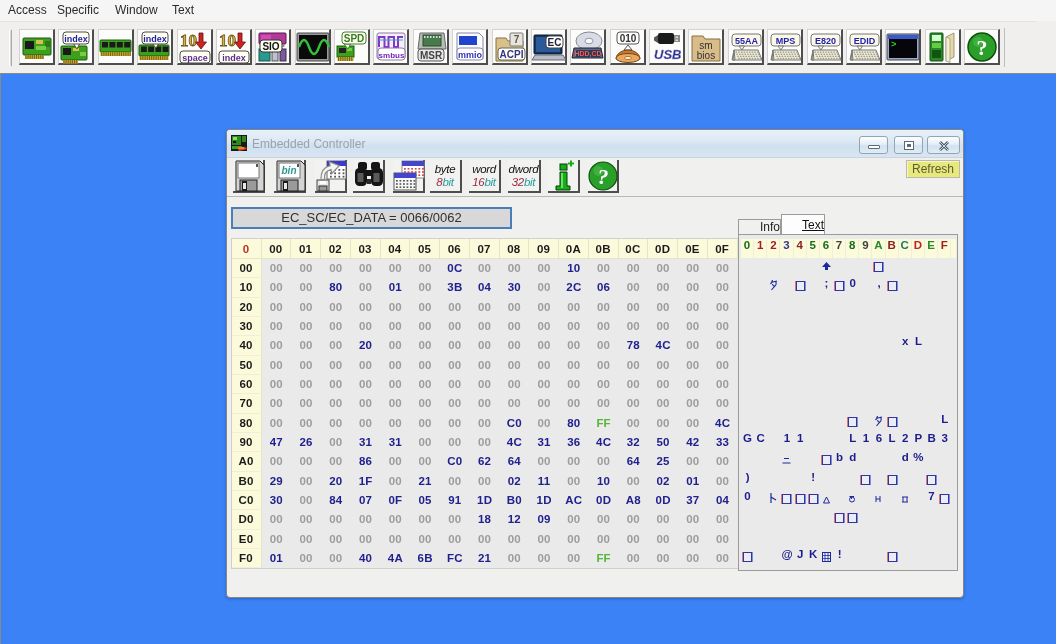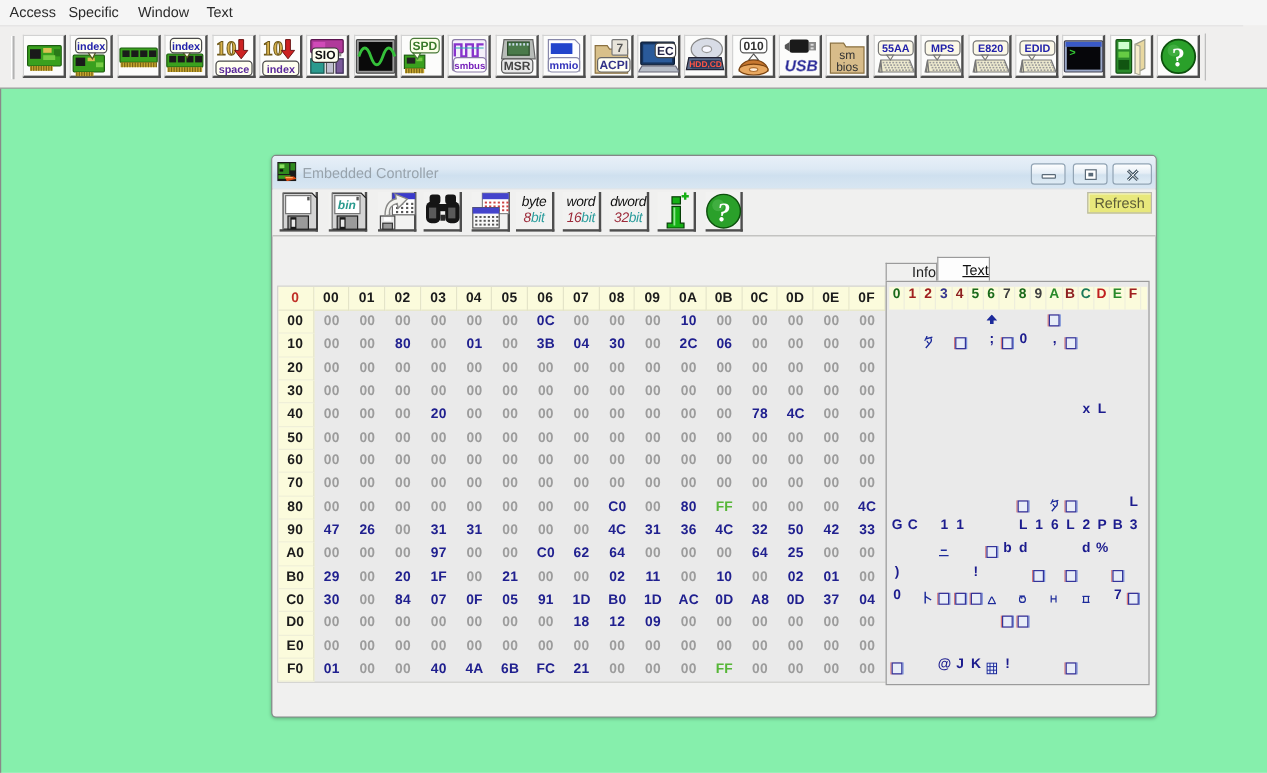--- a/index.html
+++ b/index.html
@@ -5,21 +5,21 @@
  font-family:"Liberation Sans", sans-serif;}
 #menubar{position:absolute;left:0;top:0;width:1056px;height:21px;background:#f5f5f5;}
 .mi{position:absolute;top:3px;font-size:12px;color:#2b2b2b;}
 #rebar{position:absolute;left:0;top:21px;width:1036px;height:51px;background:#f0efee;border-top:1px solid #e3e3e3;padding-left:46px;}
 #grip{position:absolute;left:9px;top:8px;width:3px;height:36px;border-left:1px solid #fff;border-right:1px solid #a8a8a8;background:#d8d8d8;}
 .tb{position:absolute;top:7px;width:36px;height:36px;background:#fcfcfb;
  border-right:2px solid #4e4e4e;border-bottom:2px solid #4e4e4e;
  border-top:1px solid #d2d2d2;border-left:1px solid #d2d2d2;}
 .tb svg{position:absolute;left:0;top:0;}
 #mdiline{position:absolute;left:0;top:73px;width:1056px;height:1px;background:#898989;}
-#mdi{position:absolute;left:0;top:74px;width:1056px;height:570px;background:#86efac;border-left:1px solid #898989;}
+#mdi{position:absolute;left:0;top:74px;width:1056px;height:570px;background:#3b82f6;border-left:1px solid #898989;}
 
 #win{position:absolute;left:225px;top:55px;width:738px;height:469px;background:#f0f0ef;
  border:1px solid #848688;border-radius:4px;box-shadow:0 1px 3px rgba(0,0,0,.25);}
 #titlebar{position:absolute;left:0;top:0;width:736px;height:28px;border-radius:3px 3px 0 0;
  background:linear-gradient(#e8f0f8 0%,#dde9f4 40%,#cfe0ef 60%,#d8e6f2 100%);
  border-bottom:1px solid #c9d4de;}
 #titleico{position:absolute;left:4px;top:5px;}
 #titletxt{position:absolute;left:25px;top:7px;font-size:12px;color:#98a3ac;}
 .cap{position:absolute;top:6px;height:18px;border:1px solid #93a5b5;border-radius:3px;
  background:linear-gradient(#fdfefe,#e6eef6 45%,#d2e2ef 55%,#dfecf5);}
@@ -670,20 +670,21 @@
         </div>
 <div class="tb2" style="left:361px;width:31px">
           <svg width="31" height="32" viewBox="0 0 31 32" style="">
             <circle cx="15" cy="16" r="14" fill="#2aa02a" stroke="#0d500d" stroke-width="1.2"></circle>
             <circle cx="10.5" cy="11" r="5" fill="#50b850" opacity="0.6"></circle>
             <text x="15" y="24" font-size="22" font-weight="bold" font-family="Liberation Serif" fill="#ffffff" text-anchor="middle">?</text>
           </svg>
         </div>
 <div id="refresh">Refresh</div>
 </div>
+<div id="ecbox">EC_SC/EC_DATA = 0066/0062</div>
 <div id="hex">
 <div class="hrow hdr" style="top:0;height:20.6px;line-height:20.6px">
           <div class="hc lab red" style="border-bottom:1px solid #e4e4c8">0</div>
           <div class="hc hd" style="border-bottom:1px solid #e4e4c8">00</div>
           <div class="hc hd" style="border-bottom:1px solid #e4e4c8">01</div>
           <div class="hc hd" style="border-bottom:1px solid #e4e4c8">02</div>
           <div class="hc hd" style="border-bottom:1px solid #e4e4c8">03</div>
           <div class="hc hd" style="border-bottom:1px solid #e4e4c8">04</div>
           <div class="hc hd" style="border-bottom:1px solid #e4e4c8">05</div>
           <div class="hc hd" style="border-bottom:1px solid #e4e4c8">06</div>
@@ -885,21 +886,21 @@
           <div class="hc hd nz">32</div>
           <div class="hc hd nz">50</div>
           <div class="hc hd nz">42</div>
           <div class="hc hd nz">33</div>
         </div>
 <div class="hrow" style="top:213.90px;height:19.33px;line-height:19.33px">
           <div class="hc lab">A0</div>
           <div class="hc hd z">00</div>
           <div class="hc hd z">00</div>
           <div class="hc hd z">00</div>
-          <div class="hc hd nz">97</div>
+          <div class="hc hd nz">86</div>
           <div class="hc hd z">00</div>
           <div class="hc hd z">00</div>
           <div class="hc hd nz">C0</div>
           <div class="hc hd nz">62</div>
           <div class="hc hd nz">64</div>
           <div class="hc hd z">00</div>
           <div class="hc hd z">00</div>
           <div class="hc hd z">00</div>
           <div class="hc hd nz">64</div>
           <div class="hc hd nz">25</div>

